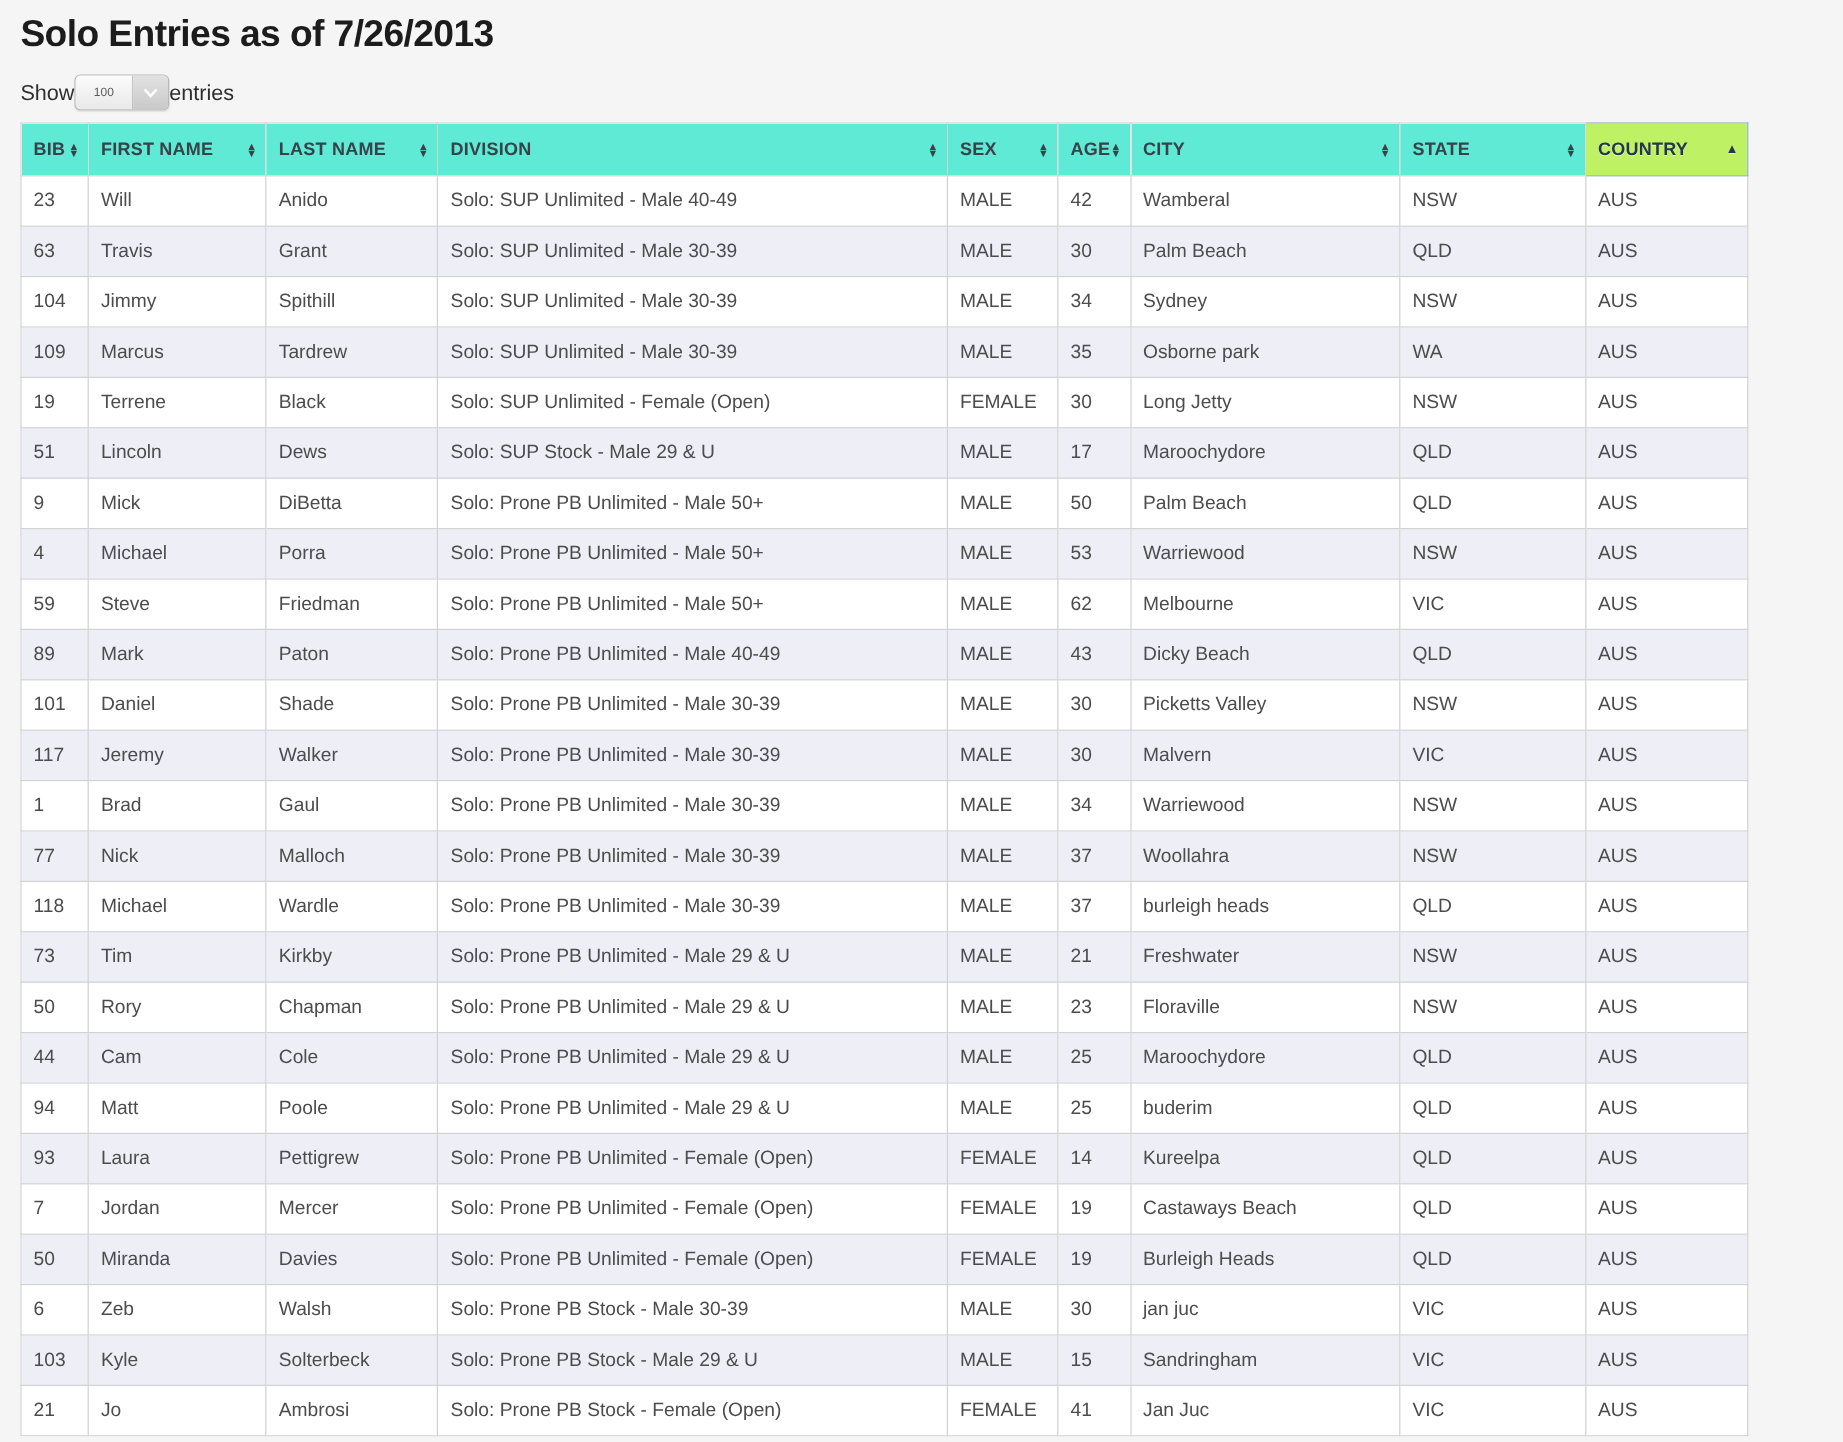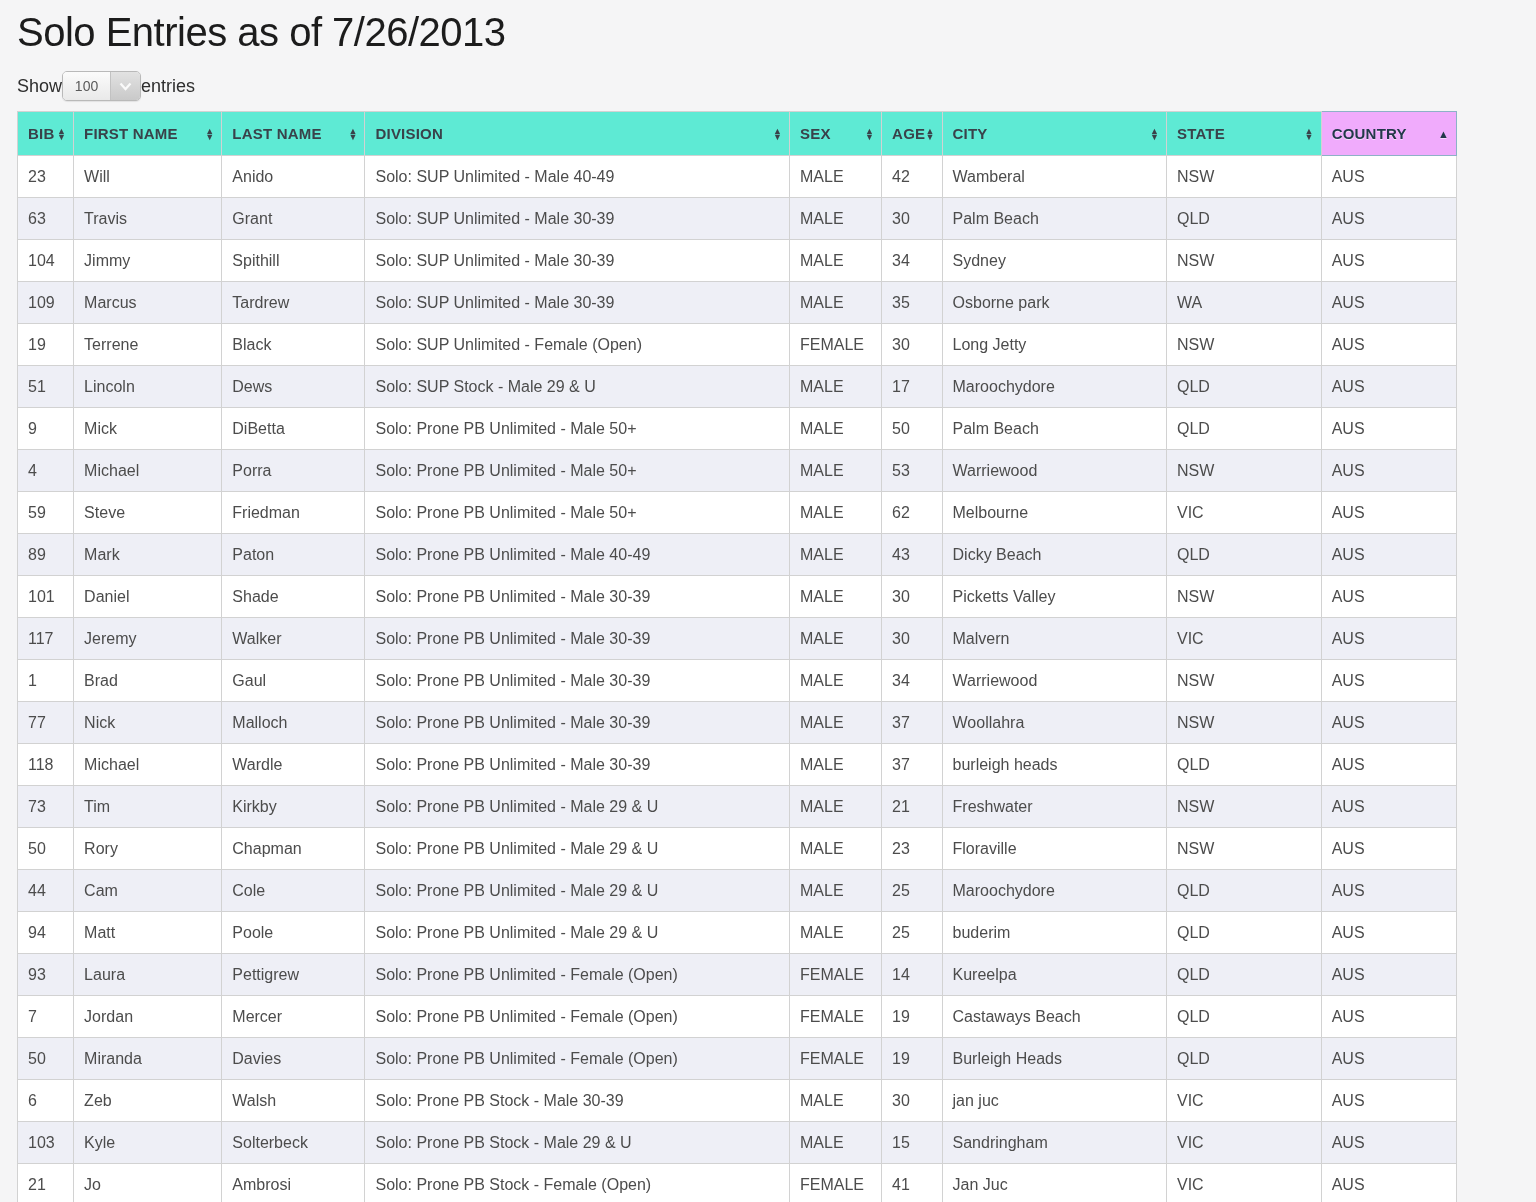--- a/index.html
+++ b/index.html
@@ -7,22 +7,22 @@
     margin: 0; padding: 0;
     background: #f5f5f6;
     font-family: "Liberation Sans", "DejaVu Sans", sans-serif;
     color: #444;
   }
   .page {
     width: 1536px;
     padding: 6px 79px 0 17px;
   }
   .page-title {
-    font-size: 40px;
-    font-weight: 400;
+    font-size: 31px;
+    font-weight: 700;
     color: #1c1c1c;
     letter-spacing: -0.5px;
     margin: 4px 0 16px 0;
   }
   .controls {
     display: flex;
     justify-content: space-between;
     align-items: center;
     margin-bottom: 10px;
   }
@@ -59,21 +59,21 @@
     border-radius: 5px;
     overflow: hidden;
     cursor: pointer;
     box-shadow: 0 1px 1px rgba(0,0,0,0.08);
   }
   .select-value {
     display: flex;
     align-items: center;
     justify-content: center;
     width: 48px;
-    font-size: 14px;
+    font-size: 10px;
     color: #5a5a5a;
     background: linear-gradient(#fbfbfb, #e9e9e9);
     border-right: 1px solid #c2c2c2;
   }
   .select-arrow {
     display: flex;
     align-items: center;
     justify-content: center;
     width: 29px;
     background: linear-gradient(#e2e2e2, #c9c9c9);
@@ -94,21 +94,21 @@
     background: #5eead4;
     color: #39424a;
     font-size: 15px;
     font-weight: 700;
     padding: 13px 24px 13px 10px;
     position: relative;
     cursor: pointer;
     letter-spacing: 0.2px;
   }
   table.entries thead th.sorted-asc {
-    background: #f0abfc;
+    background: #bef264;
     border-color: #8db1c7;
     color: #23384a;
     text-shadow: 0 1px 0 rgba(255,255,255,0.55);
   }
   .sort-icon {
     position: absolute;
     right: 7px;
     top: 50%;
     transform: translateY(-50%);
     display: flex;

